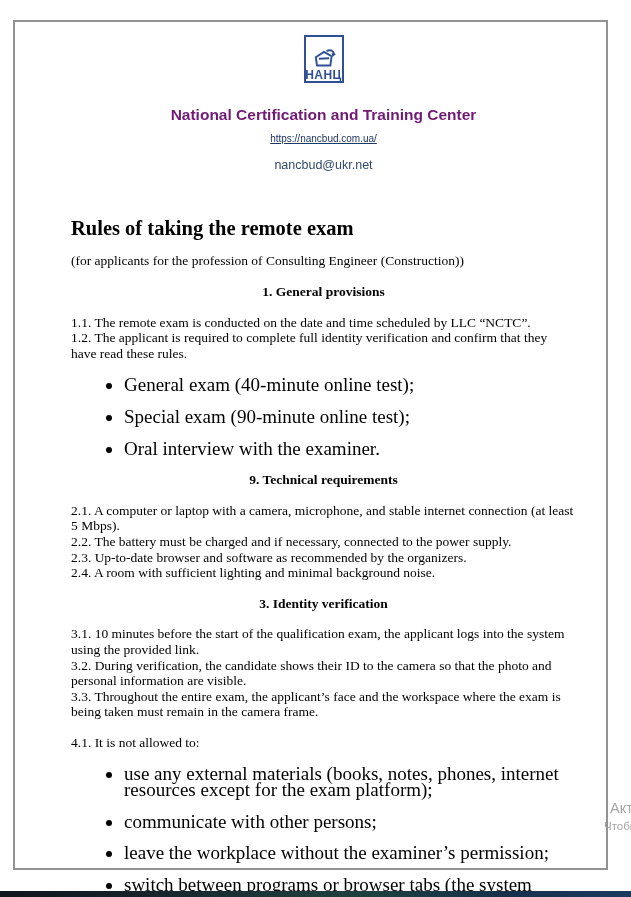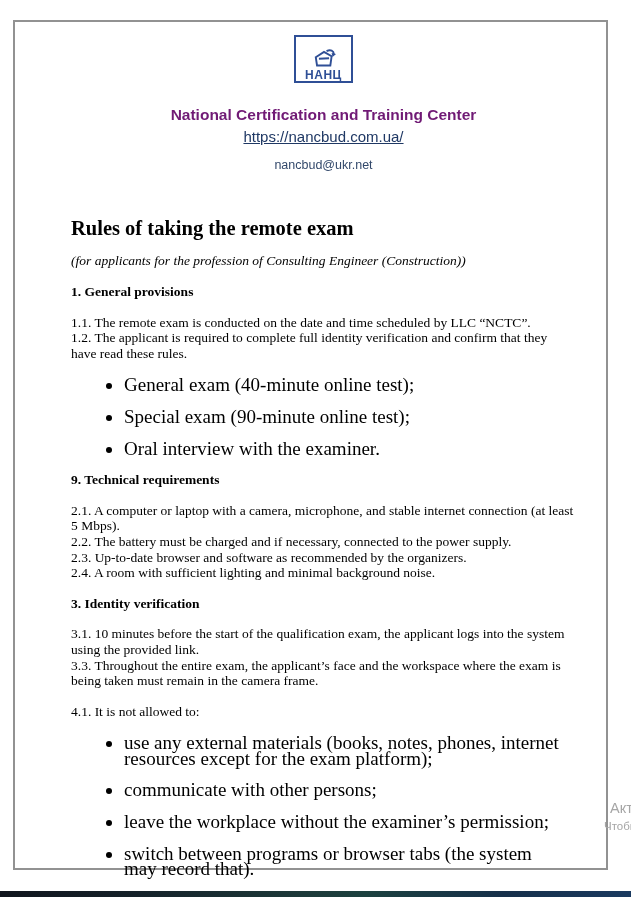--- a/index.html
+++ b/index.html
@@ -25,21 +25,21 @@
     height: 850px;
     box-sizing: border-box;
     background: #ffffff;
     border: 2px solid #929292;
     padding: 11px 30px 0 56px;
   }
 
   .header-block { text-align: center; }
 
   .logo-box {
-    width: 59px;
+    width: 40px;
     height: 48px;
     box-sizing: border-box;
     border: 2px solid #2f4f96;
     margin: 2px auto 0 auto;
     display: flex;
     flex-direction: column;
     align-items: center;
     justify-content: flex-end;
     padding-top: 12px;
   }
@@ -58,21 +58,21 @@
     margin-top: 23px;
     font-family: "Liberation Sans", sans-serif;
     font-weight: 700;
     font-size: 15.5px;
     line-height: 18px;
     color: #701a75;
   }
   .website-line { margin-top: 4px; }
   .website-link {
     font-family: "Liberation Sans", sans-serif;
-    font-size: 15px;
+    font-size: 10px;
     line-height: 15px;
     color: #1f3864;
     text-decoration: underline;
     cursor: pointer;
   }
   .email {
     margin-top: 12px;
     font-family: "Liberation Sans", sans-serif;
     font-size: 12.5px;
     line-height: 15px;
@@ -82,28 +82,28 @@
   .doc-title {
     margin: 44px 0 0 0;
     font-size: 20.5px;
     line-height: 23px;
     font-weight: 700;
   }
   .doc-subtitle {
     margin: 13px 0 12px 0;
     font-size: 13.5px;
     line-height: 16px;
-    font-style: italic;
   }
 
   .sec-heading {
     margin: 15px 0;
     font-size: 13.5px;
     line-height: 15.6px;
     font-weight: 700;
+    text-align: center;
   }
   .para-block { margin: 15px 0; }
   .body-para {
     margin: 0;
     font-size: 13.5px;
     line-height: 15.6px;
   }
   .bullet-list {
     margin: 15px 0;
     padding-left: 37px;
@@ -184,20 +184,21 @@
       <p class="sec-heading">9. Technical requirements</p>
       <div class="para-block">
         <p class="body-para">2.1. A computer or laptop with a camera, microphone, and stable internet connection (at least 5 Mbps).</p>
         <p class="body-para">2.2. The battery must be charged and if necessary, connected to the power supply.</p>
         <p class="body-para">2.3. Up-to-date browser and software as recommended by the organizers.</p>
         <p class="body-para">2.4. A room with sufficient lighting and minimal background noise.</p>
       </div>
       <p class="sec-heading">3. Identity verification</p>
       <div class="para-block">
         <p class="body-para">3.1. 10 minutes before the start of the qualification exam, the applicant logs into the system using the provided link.</p>
+        <p class="body-para">3.2. During verification, the candidate shows their ID to the camera so that the photo and personal information are visible.</p>
         <p class="body-para">3.3. Throughout the entire exam, the applicant’s face and the workspace where the exam is being taken must remain in the camera frame.</p>
       </div>
       <div class="para-block">
         <p class="body-para">4.1. It is not allowed to:</p>
       </div>
       <ul class="bullet-list">
         <li>use any external materials (books, notes, phones, internet resources except for the exam platform);</li>
         <li>communicate with other persons;</li>
         <li>leave the workplace without the examiner’s permission;</li>
         <li>switch between programs or browser tabs (the system may record that).</li>

